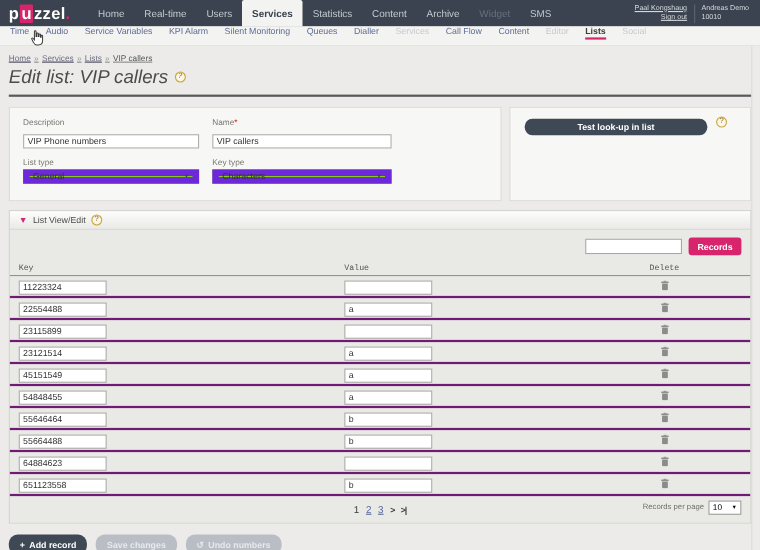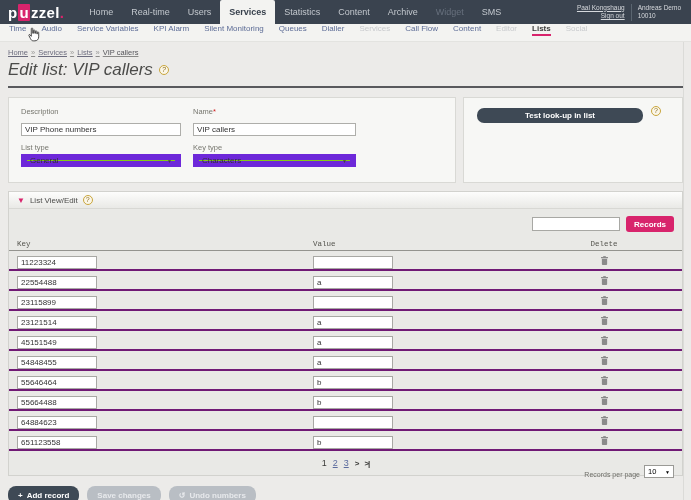--- a/index.html
+++ b/index.html
@@ -70,21 +70,21 @@
   .thead .th.del { text-align:center; }
   .trow { height:20px; border-bottom:2px solid #701a75; }
   .tinput { width:80px; height:13px; border:1px solid #a8a8a4; background:#fff; font-size:8px; padding:0 3px; font-family:"Liberation Sans",sans-serif; color:#333; }
   .del-cell { text-align:center; }
   .trash { display:inline-block; cursor:pointer; line-height:0; }
 
   .pagrow { position:relative; height:24px; display:flex; align-items:center; justify-content:center; gap:6px; font-size:9px; }
   .pnum { color:#3a3a38; }
   .plink { color:#5b6b9e; text-decoration:underline; cursor:pointer; }
   .parrow { color:#3a3a38; font-weight:bold; font-size:8px; cursor:pointer; letter-spacing:-1px; }
-  .rpp { position:absolute; right:8px; top:14px; display:flex; align-items:flex-end; gap:4px; }
+  .rpp { position:absolute; right:8px; top:4px; display:flex; align-items:center; gap:4px; }
   .rpp-label { font-size:7px; color:#6e6e68; }
   .rpp-select { width:30px; height:13px; border:1px solid #9a9a96; background:#fff; font-size:7.5px; padding:0 3px; display:flex; align-items:center; justify-content:space-between; cursor:pointer; }
   .rpp-select .caret { font-size:5px; }
 
   
   .actions { display:flex; gap:8px; margin-top:10px; }
   .abtn { height:18px; padding:0 10px; border:none; border-radius:8px; font-size:8px; font-weight:bold; cursor:pointer; display:flex; align-items:center; gap:4px; }
   .abtn.dark { background:#3e4955; color:#fff; }
   .abtn.disabled { background:#b9bec4; color:#e7e9ec; cursor:default; }
 

